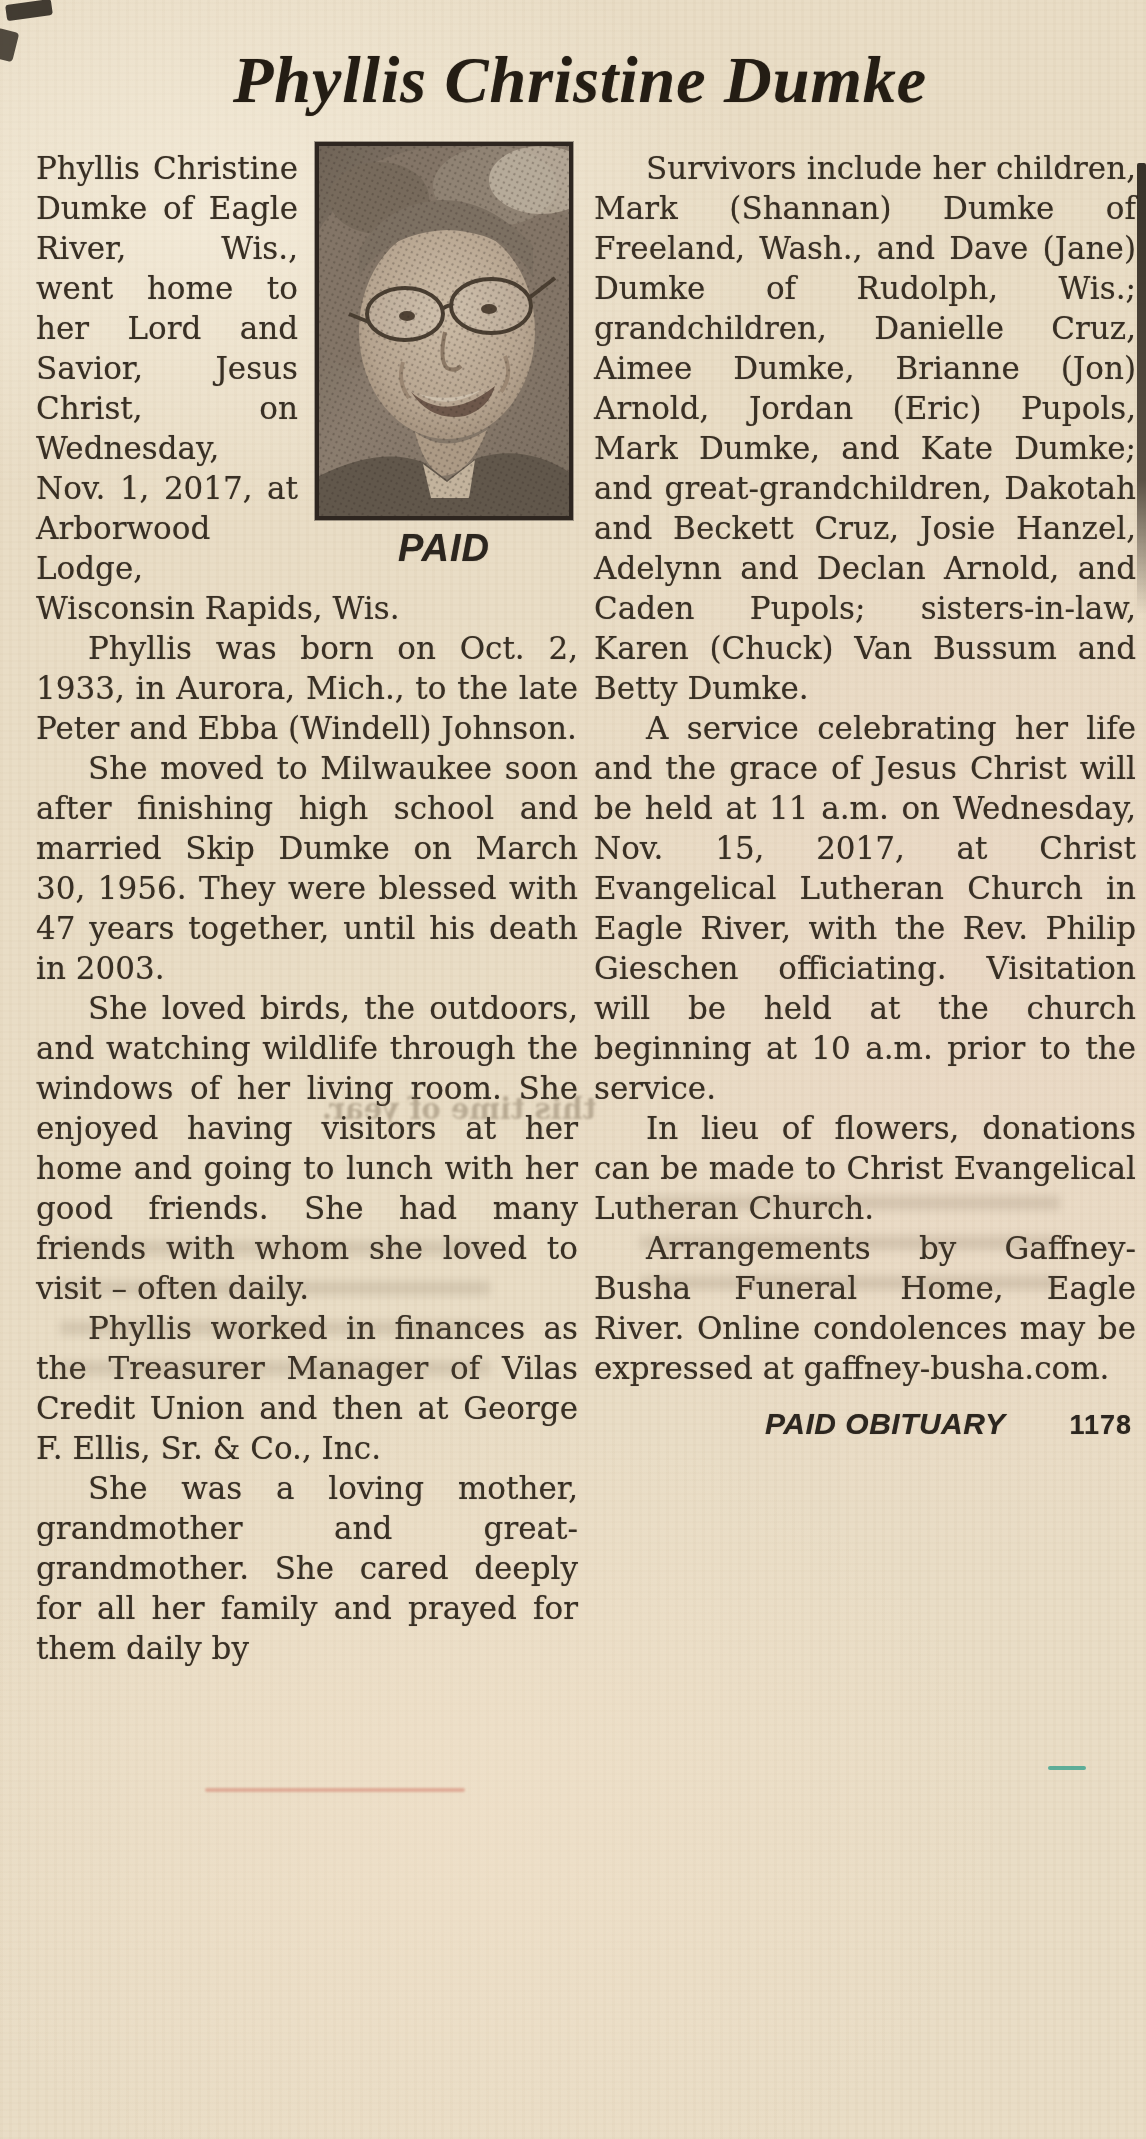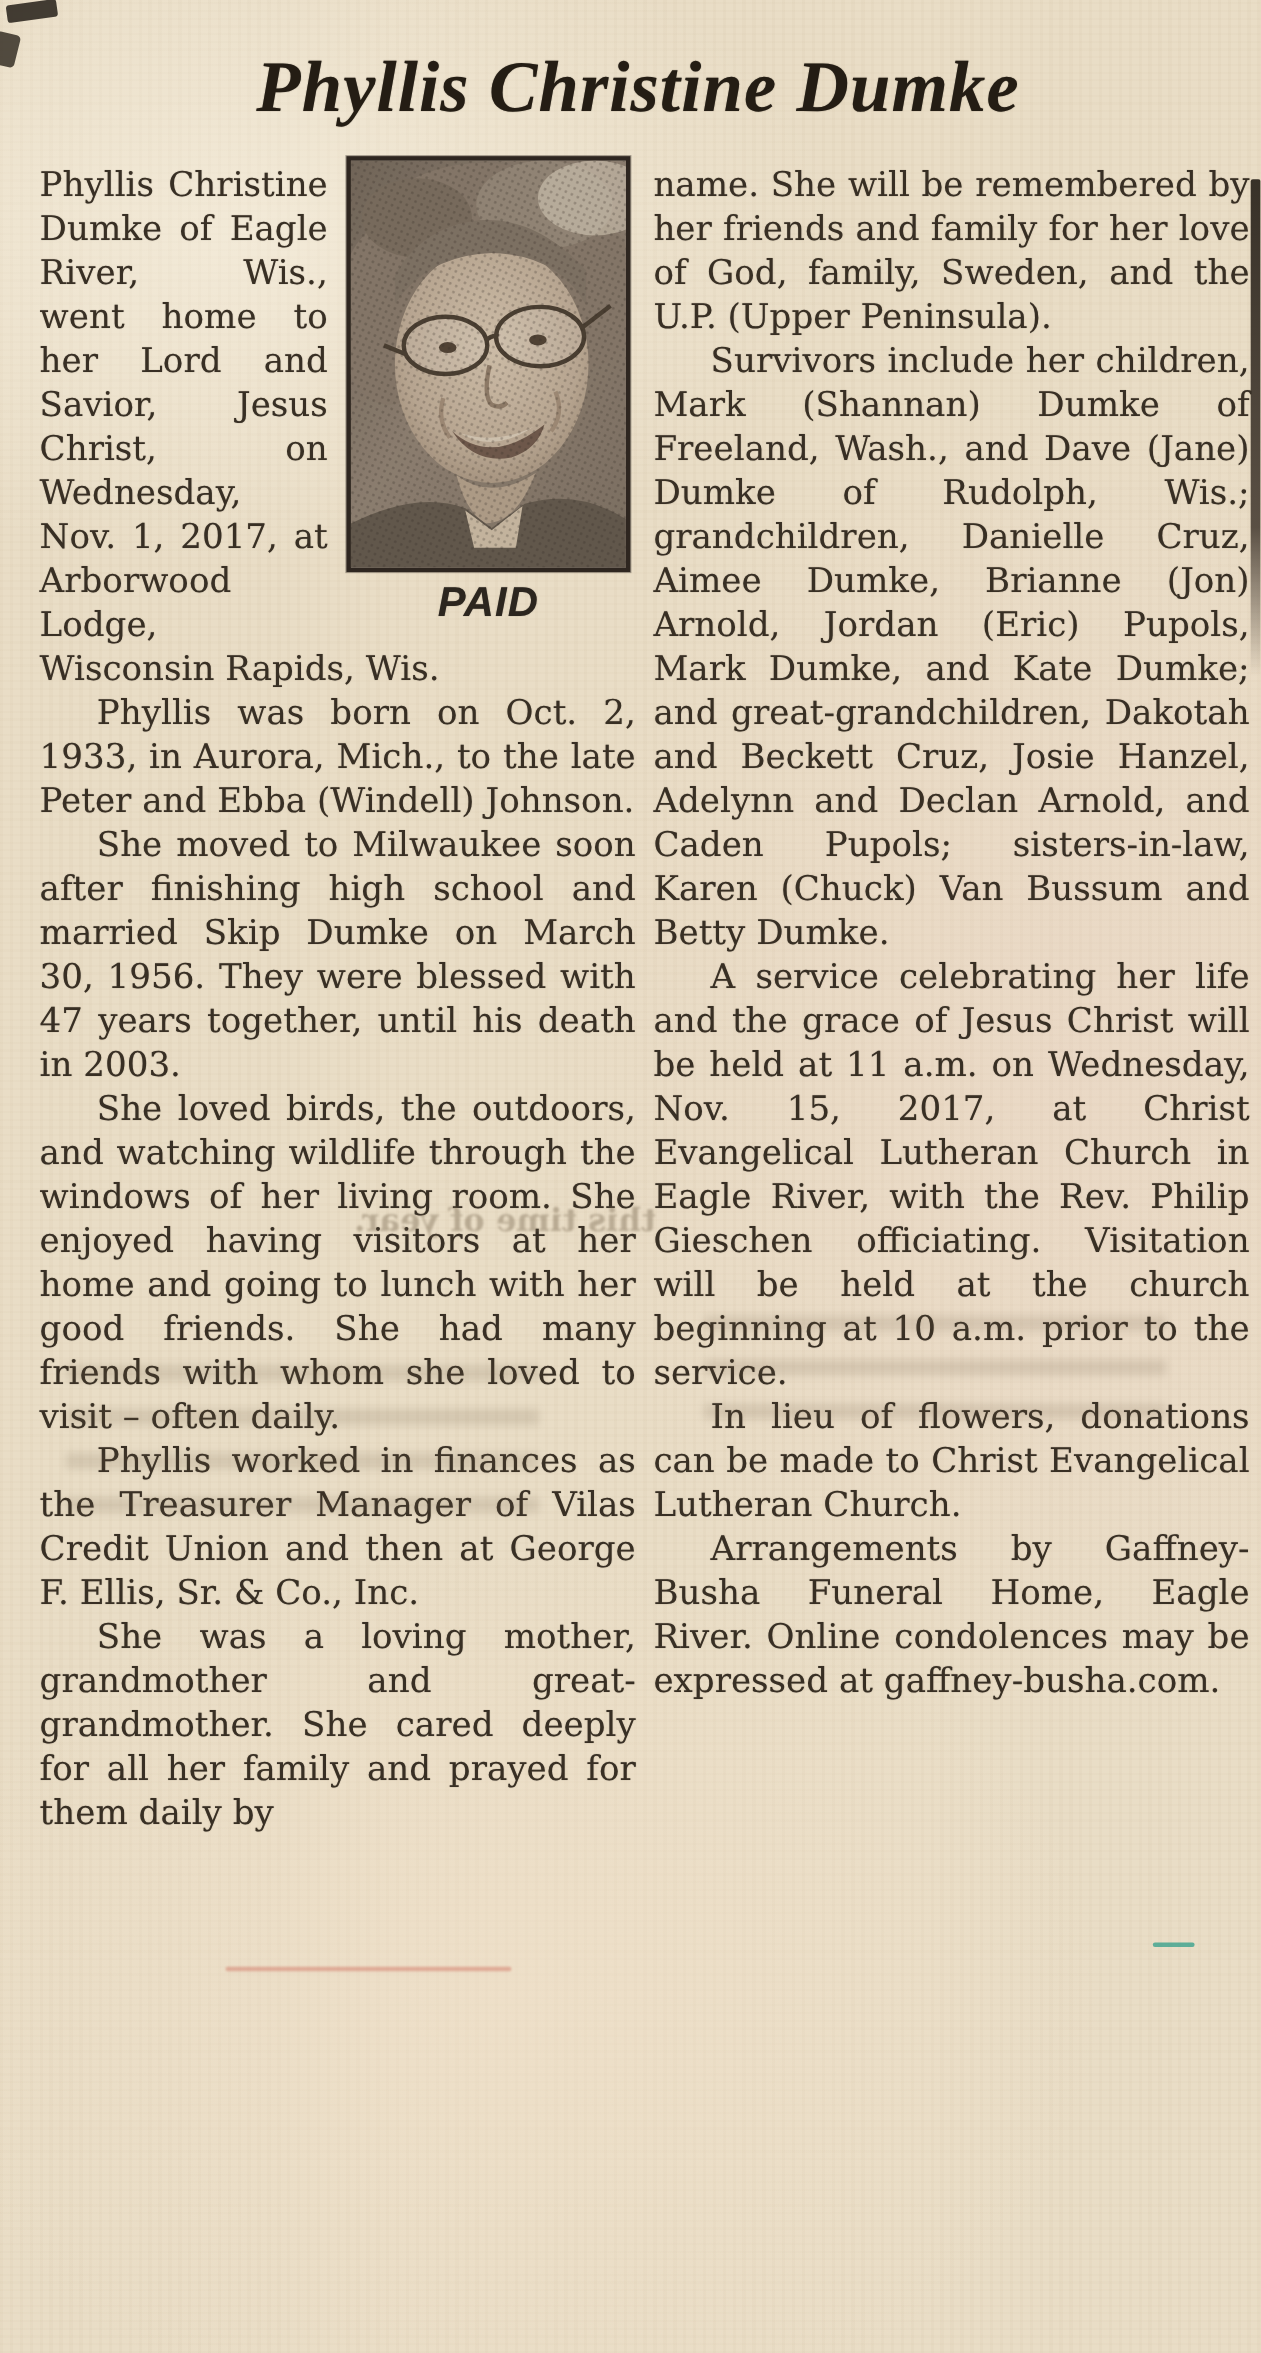--- a/index.html
+++ b/index.html
@@ -166,22 +166,25 @@
         <span>Phyllis Christine Dumke of Eagle River, Wis., went home to her Lord and Savior, Jesus Christ, on Wednesday, Nov. 1, 2017, at Arborwood Lodge, Wisconsin Rapids, Wis.</span>
       <p></p>
       <p>Phyllis was born on Oct. 2, 1933, in Aurora, Mich., to the late Peter and Ebba (Windell) Johnson.</p>
       <p>She moved to Milwaukee soon after finishing high school and married Skip Dumke on March 30, 1956. They were blessed with 47 years together, until his death in 2003.</p>
       <p>She loved birds, the outdoors, and watching wildlife through the windows of her living room. She enjoyed having visitors at her home and going to lunch with her good friends. She had many friends with whom she loved to visit – often daily.</p>
       <p>Phyllis worked in finances as the Treasurer Manager of Vilas Credit Union and then at George F. Ellis, Sr. &amp; Co., Inc.</p>
       <p>She was a loving mother, grandmother and great-grandmother. She cared deeply for all her family and prayed for them daily by</p>
     </div>
 
     <div class="col">
-      <p class="noindent">name. She will be remembered by her friends and family for her love of God, family, Sweden, and the U.P. (Upper Peninsula).</p>
       <p>Survivors include her children, Mark (Shannan) Dumke of Freeland, Wash., and Dave (Jane) Dumke of Rudolph, Wis.; grandchildren, Danielle Cruz, Aimee Dumke, Brianne (Jon) Arnold, Jordan (Eric) Pupols, Mark Dumke, and Kate Dumke; and great-grandchildren, Dakotah and Beckett Cruz, Josie Hanzel, Adelynn and Declan Arnold, and Caden Pupols; sisters-in-law, Karen (Chuck) Van Bussum and Betty Dumke.</p>
       <p>A service celebrating her life and the grace of Jesus Christ will be held at 11 a.m. on Wednesday, Nov. 15, 2017, at Christ Evangelical Lutheran Church in Eagle River, with the Rev. Philip Gieschen officiating. Visitation will be held at the church beginning at 10 a.m. prior to the service.</p>
       <p>In lieu of flowers, donations can be made to Christ Evangelical Lutheran Church.</p>
       <p>Arrangements by Gaffney-Busha Funeral Home, Eagle River. Online condolences may be expressed at gaffney-busha.com.</p>
 
+      <div class="footer-row">
+        <span class="paid-label">PAID OBITUARY</span>
+        <span class="sheet-number">1178</span>
+      </div>
     </div>
 
   </div>
 </div>
 
 </body></html>

